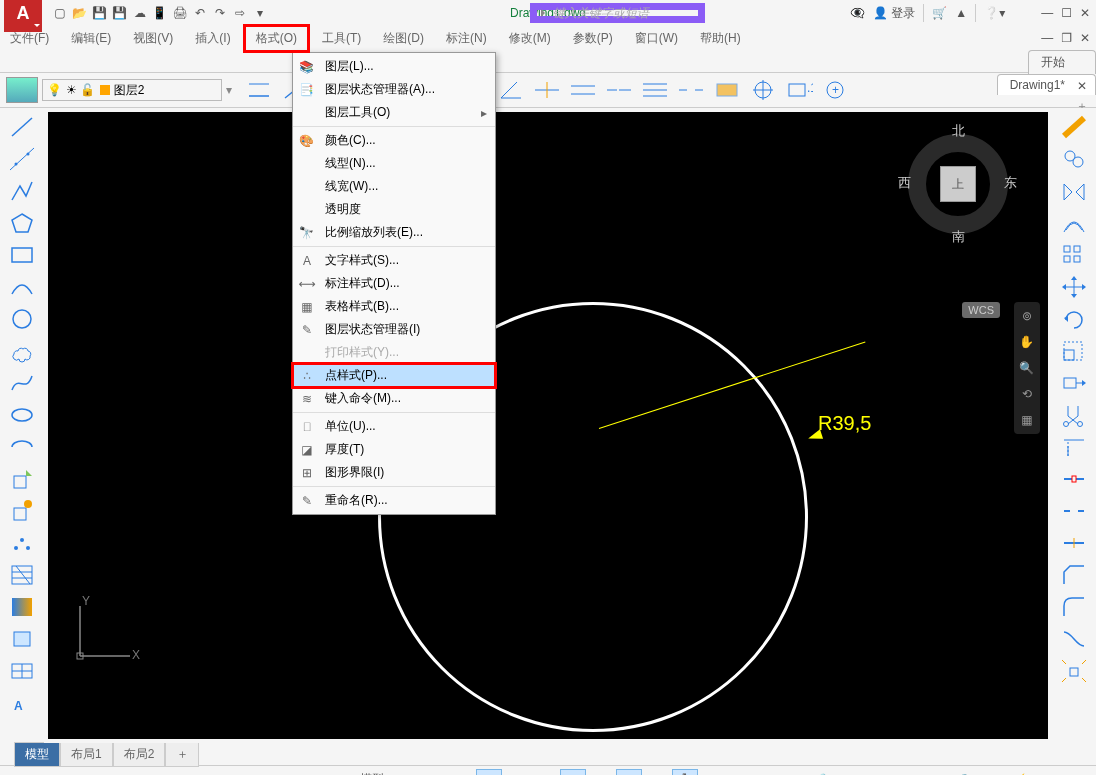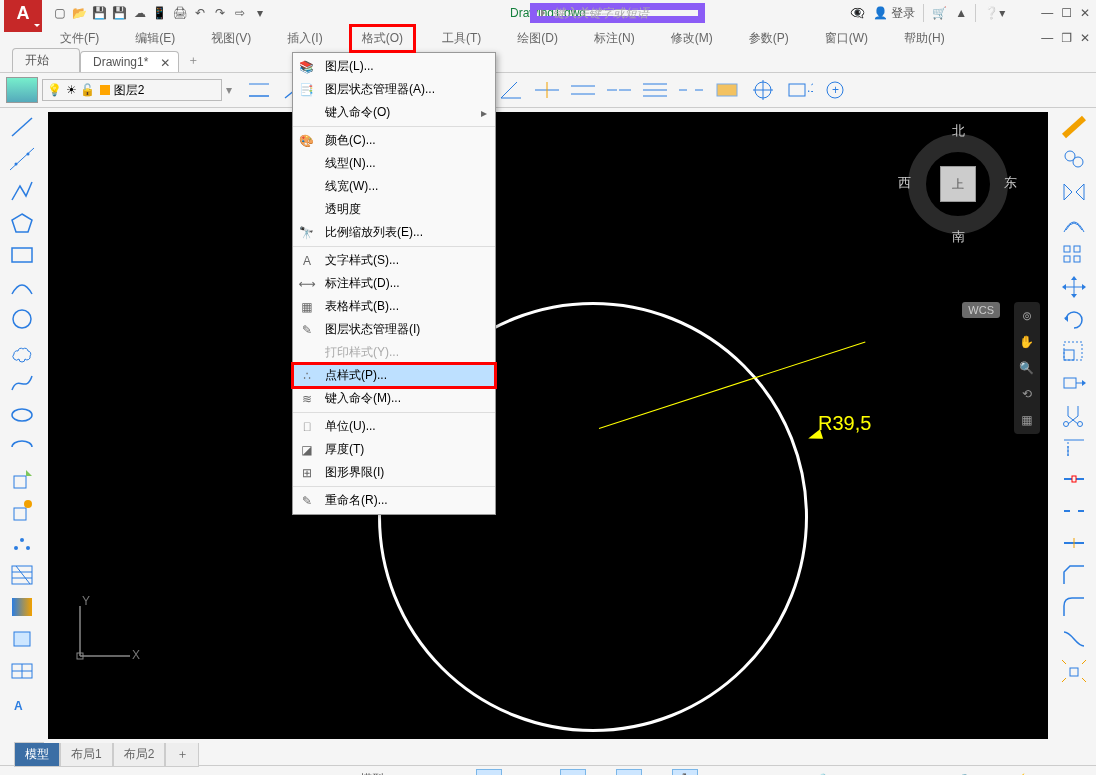--- a/index.html
+++ b/index.html
@@ -7,25 +7,25 @@
 .titlebar{height:26px;background:#f5f5f5;display:flex;align-items:center;position:relative;}
 .app-icon{width:38px;height:38px;background:#c62828;margin:2px 4px;position:relative;z-index:5;display:flex;align-items:center;justify-content:center;color:#fff;font-weight:bold;font-size:18px;}
 .app-icon::after{content:"";position:absolute;right:2px;bottom:2px;border:3px solid transparent;border-top-color:#fff;}
 .qat{display:flex;gap:4px;margin-left:6px;}
 .qat span{width:16px;height:16px;display:inline-flex;align-items:center;justify-content:center;color:#555;}
 .doc-title{position:absolute;left:50%;transform:translateX(-50%);color:#15803d;}
 .searchbox{position:absolute;left:530px;width:175px;height:20px;border:7px solid #8b5cf6;display:flex;align-items:center;padding:0 4px;color:#aaa;font-style:italic;}
 .searchbox::before{content:"";width:0;height:0;border:4px solid transparent;border-left-color:#888;margin-right:4px;}
 .title-right{position:absolute;right:6px;display:flex;gap:8px;align-items:center;color:#555;}
 .title-right .sep{width:1px;height:18px;background:#ccc;}
-.menubar{height:24px;display:flex;align-items:center;padding-left:50px;gap:16px;position:relative;}
+.menubar{height:24px;display:flex;align-items:center;gap:2px;position:relative;}
 .menubar .item{padding:3px 10px;color:#666;}
 .menubar .item.active{border:3px solid #ff0000;position:relative;z-index:30;}
 .win-ctrl{position:absolute;right:6px;display:flex;gap:8px;color:#555;}
-.tabstrip{height:22px;display:flex;align-items:flex-end;padding-left:12px;gap:0;}
+.tabstrip{height:22px;display:flex;align-items:flex-end;padding-left:12px;gap:0;flex-direction:column;}
 .tab{border:1px solid #bbb;border-bottom:none;padding:3px 30px 3px 12px;background:#f5f5f5;color:#555;position:relative;border-radius:4px 4px 0 0;}
 .tab.active{background:#fff;}
 .tab .close{position:absolute;right:8px;top:4px;}
 .tab-add{padding:3px 8px;color:#888;}
 .panelbar{height:36px;border-top:1px solid #ccc;border-bottom:1px solid #ccc;background:#f5f5f5;display:flex;align-items:center;}
 .layer-panel{display:flex;align-items:center;gap:4px;padding:0 6px;}
 .layer-combo{width:180px;height:22px;border:1px solid #bbb;display:flex;align-items:center;padding:0 4px;gap:4px;}
 .layer-combo .sq{width:10px;height:10px;background:#ffa500;}
 .top-tools{display:flex;gap:2px;margin-left:4px;}
 .top-tools .tbtn{width:34px;height:28px;border:1px solid transparent;display:flex;align-items:center;justify-content:center;}
@@ -526,21 +526,21 @@
   <div class="row">
       <span class="ic">📚</span>
       <span>图层(L)...</span>
     </div>
   <div class="row">
       <span class="ic">📑</span>
       <span>图层状态管理器(A)...</span>
     </div>
   <div class="row">
       <span class="ic"></span>
-      <span>键入命令(O)</span>
+      <span>图层工具(O)</span>
       <span class="arr">▸</span>
     </div>
   <hr>
   <div class="row">
       <span class="ic">🎨</span>
       <span>颜色(C)...</span>
     </div>
   <div class="row">
       <span class="ic"></span>
       <span>线型(N)...</span>

